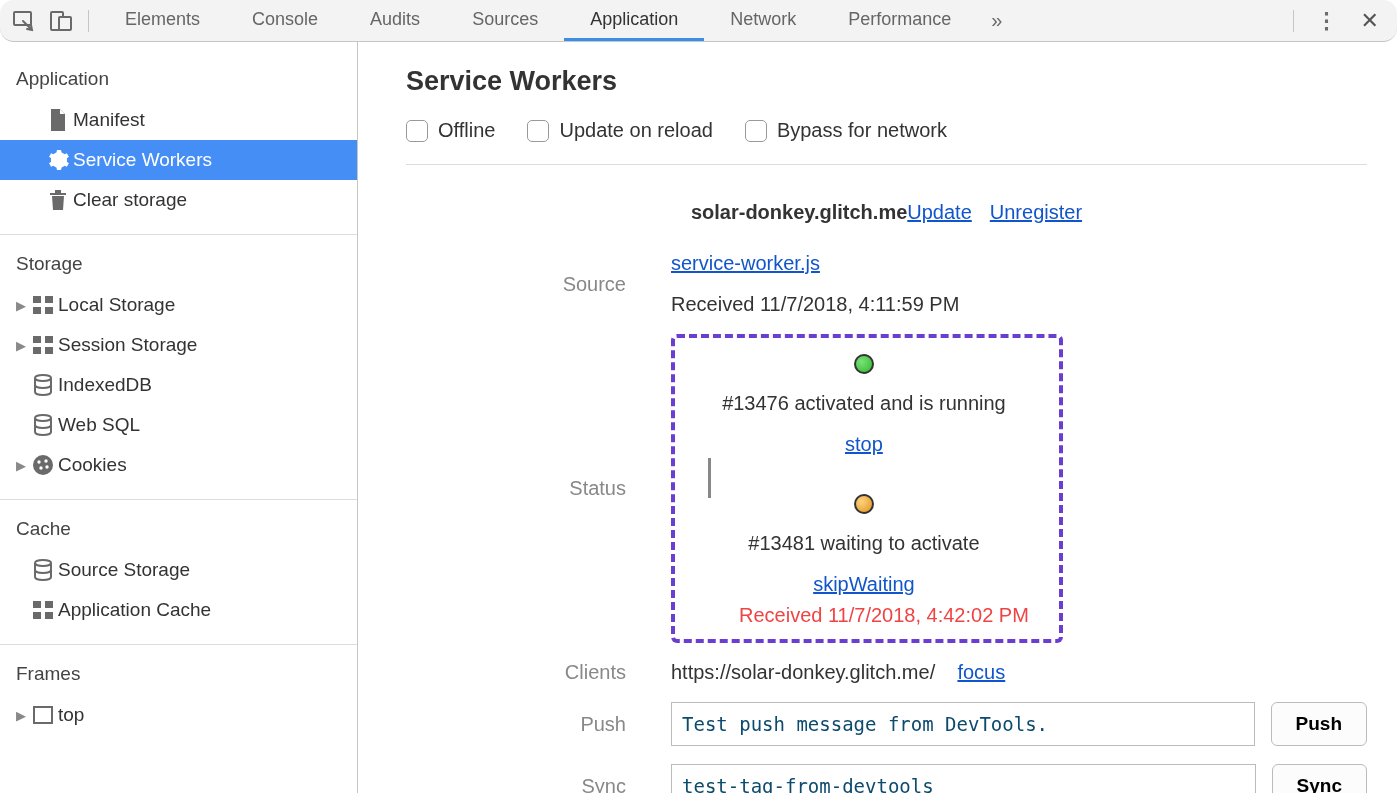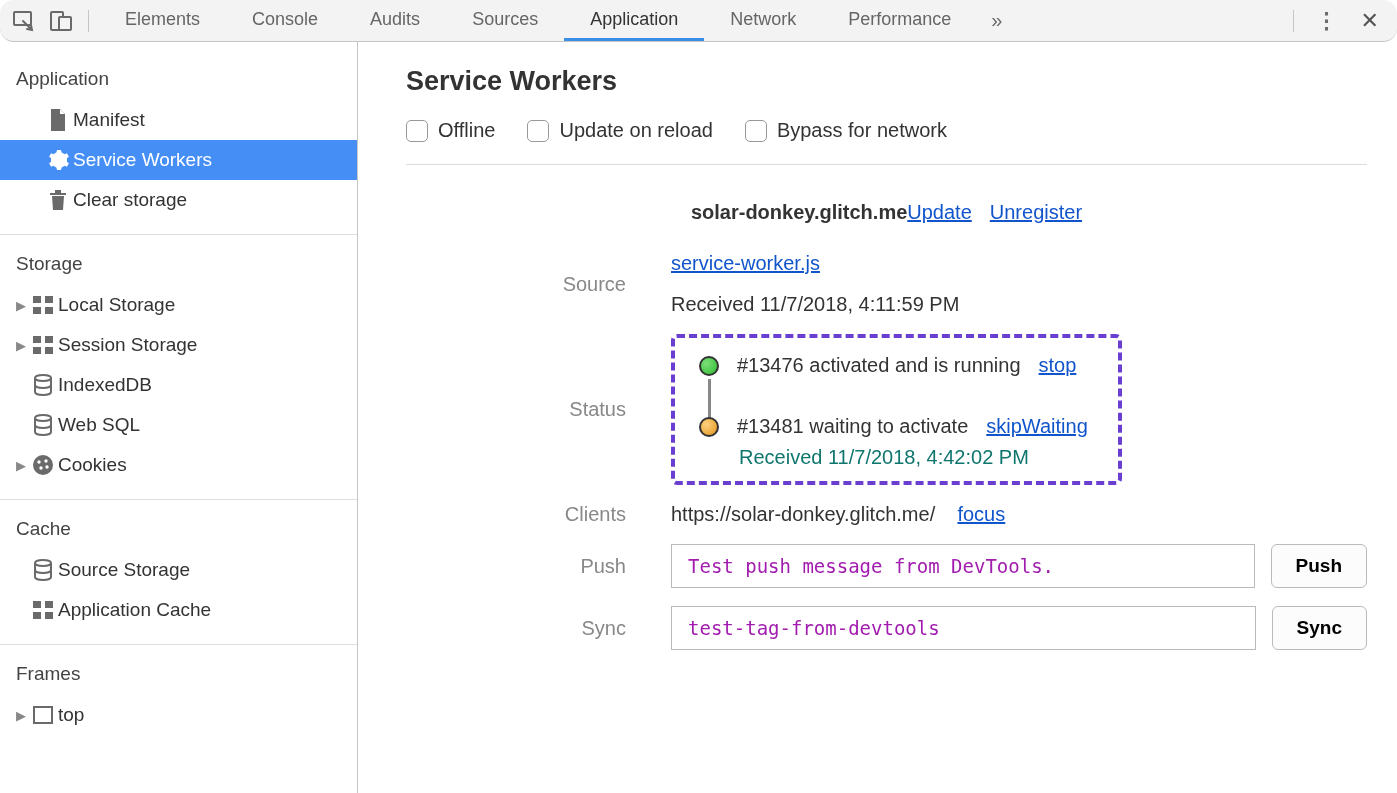--- a/index.html
+++ b/index.html
@@ -187,58 +187,59 @@
     padding: 16px 30px 12px 24px;
     width: fit-content;
     position: relative;
   }
   .status-line {
     display:flex;
     align-items:center;
     gap: 18px;
     font-size: 20px;
     margin-bottom: 8px;
+    flex-direction: column;
   }
   .status-line:last-child { margin-bottom: 0; }
   .dot {
     width: 20px;
     height: 20px;
     border-radius: 50%;
     border: 2px solid #333;
     flex-shrink: 0;
   }
   .dot.green { background: radial-gradient(circle at 34% 34%, #7CE07A, #2EBB2E); }
   .dot.orange{ background: radial-gradient(circle at 34% 34%, #fed280, #e1941b); }
   .status-connector {
     width: 2.5px;
     height: 40px;
     background: #888;
     margin-left: 9px;
     margin-top: -6px;
     margin-bottom: -4px;
   }
   .status-box .sub {
-    color:#0f766e;
+    color:#ef4444;
     font-size: 20px;
     margin-left: 40px;
     margin-top: 8px;
   }
   .inputrow {
     display:flex;
     align-items:center;
     gap: 16px;
   }
   .inputrow input[type="text"] {
     flex: 1;
     max-width: 600px;
     font-family: Menlo, Consolas, monospace;
     font-size: 19px;
-    padding: 10px 16px;
+    padding: 10px 10px;
     border: 1px solid #bbb;
-    color:#a21caf;
+    color:#0c4a6e;
   }
   .btn {
     padding: 10px 24px;
     font-size: 19px;
     font-weight:600;
     border: 1px solid #bbb;
     background: #fcfcfc;
     border-radius: 6px;
     cursor:pointer;
   }

